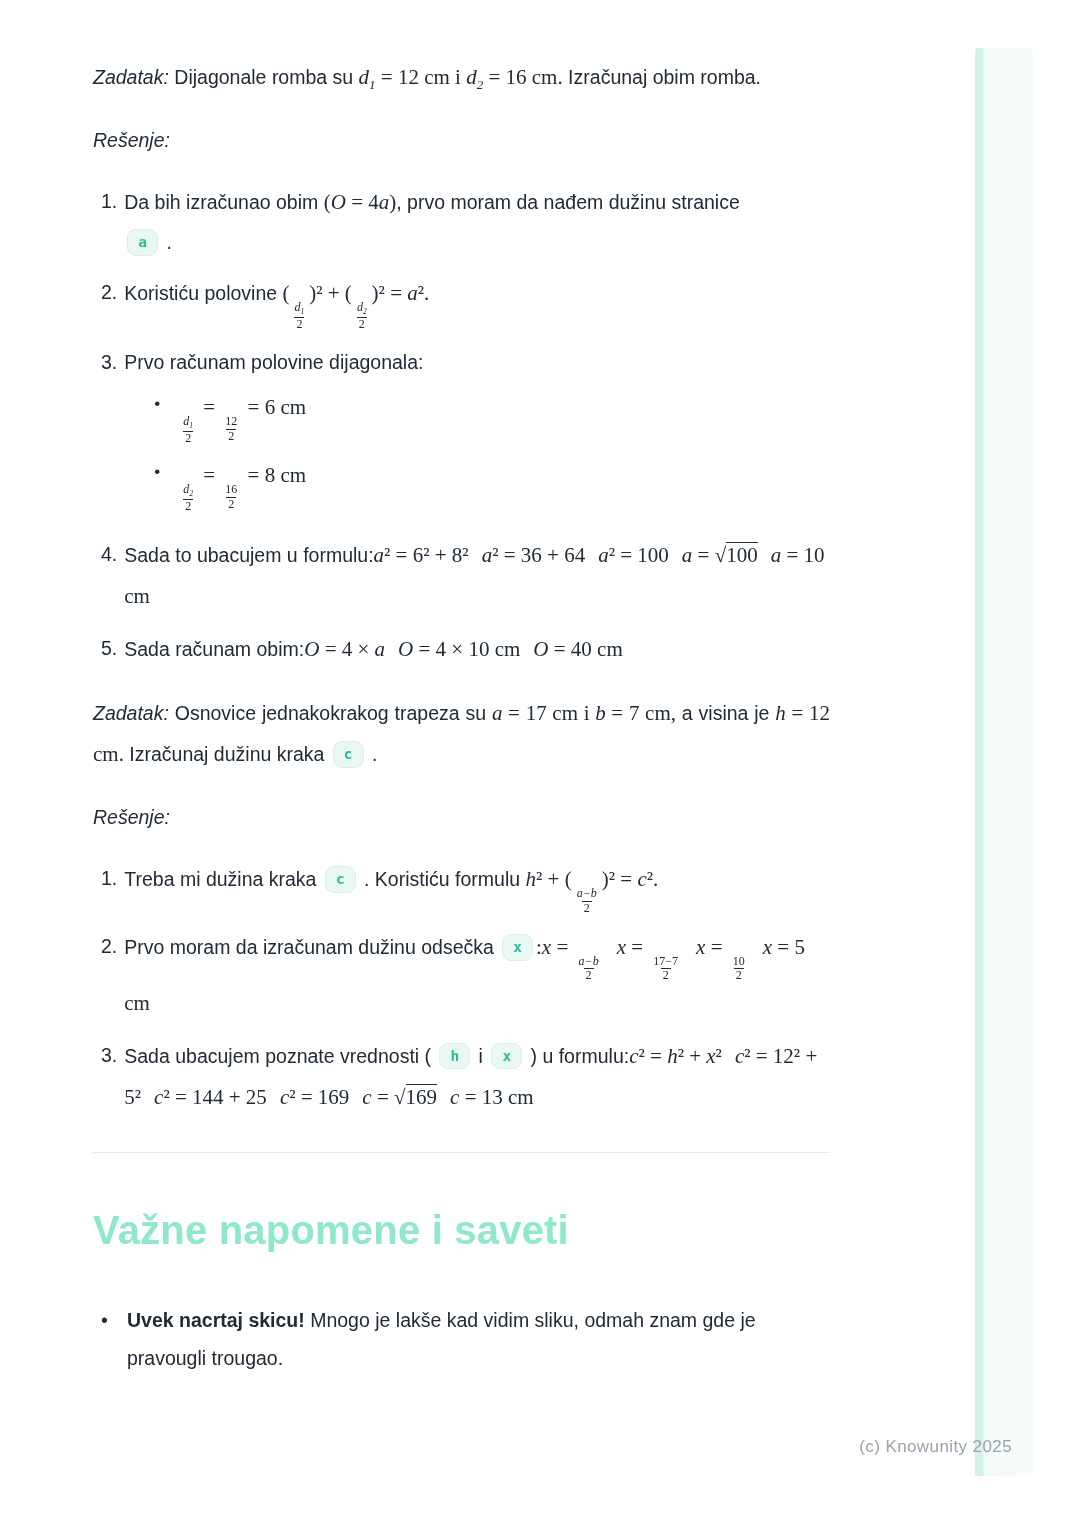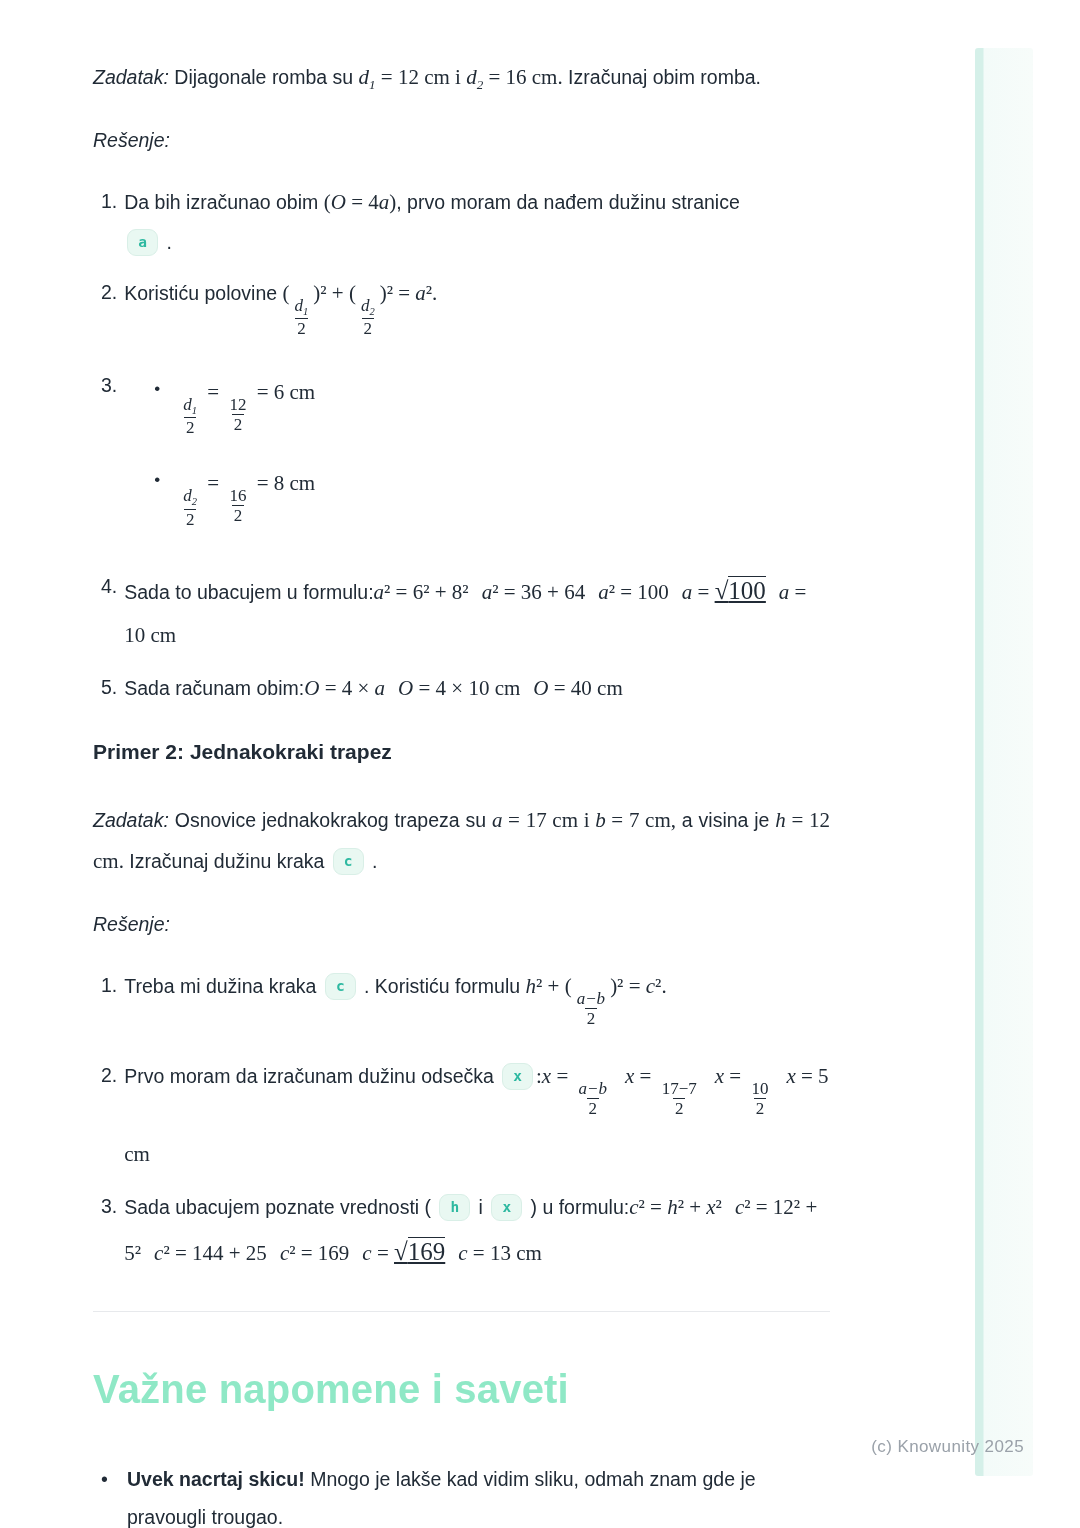--- a/index.html
+++ b/index.html
@@ -6,21 +6,21 @@
   .page {
     position:relative; width:1080px; height:1528px; background:#ffffff;
     overflow:hidden; font-family:"Liberation Sans", sans-serif; color:#212b36;
   }
   .accent-strip {
     position:absolute; left:975px; top:48px; width:58px; height:1428px;
     border-radius:3px;
     background:linear-gradient(90deg, #d5f0e9 0px, #d5f0e9 8px, #f3fbf9 9px, #f7fcfa 100%);
   }
   .copyright {
-    position:absolute; top:1437px; right:56px; font-size:17px;
+    position:absolute; top:1437px; right:68px; font-size:17px;
     color:#9aa1a9; letter-spacing:0.4px;
   }
   .content {
     position:absolute; left:93px; top:57px; width:737px;
     font-size:19.5px; line-height:1.95;
   }
   .para { margin:0 0 23px; }
   .it { font-style:italic; }
   .b  { font-weight:700; }
   .rt { }
@@ -28,26 +28,26 @@
   .mi { font-style:italic; }
   sub.msub { font-size:0.62em; }
   .chip {
     display:inline-block; padding:4px 10px; border-radius:9px;
     background:#e9f8f2; border:1.5px solid #d9efe7; color:#2eb9a1;
     font-family:"DejaVu Sans Mono", monospace; font-size:14.5px; font-weight:700;
     line-height:1.15; vertical-align:2px; margin:0 3px;
   }
   .frac {
     display:inline-flex; flex-direction:column; align-items:center;
-    font-family:"Liberation Serif", serif; font-size:17px; line-height:1.12;
-    vertical-align:-11px; margin:16px 3px; text-align:center;
+    font-family:"Liberation Serif", serif; font-size:12px; line-height:1.12;
+    vertical-align:-11px; margin:0 3px; text-align:center;
   }
   .fn { padding:0 2px; }
   .fd { border-top:1.2px solid #212b36; padding:0 2px; }
-  .sqrt { font-family:"Liberation Serif", serif; font-size:25px; white-space:nowrap;text-decoration:underline; }
+  .sqrt { font-family:"Liberation Serif", serif; font-size:21px; white-space:nowrap; }
   .sqa { border-top:1.6px solid #212b36; }
   .gap { display:inline-block; width:13px; }
   .olist { list-style:none; margin:0 0 23px; padding:0 0 0 8px; }
   .oli   { display:flex; margin:0 0 12px; }
   .onum  { flex:none; margin-right:7px; }
   .obody { flex:1; min-width:0; }
   .sublist { list-style:none; margin:6px 0 0; padding:0 0 0 30px; }
   .subli   { display:flex; margin:0 0 10px; }
   .sdot    { flex:none; width:24px; font-size:17px; }
   .example-title { font-size:21px; font-weight:700; margin:10px 0 27px; color:#212b36; }
@@ -81,20 +81,21 @@
               <span class="fn mi">d<sub class="msub">1</sub></span>
               <span class="fd">2</span>
             </span><span class="m">)² + (</span><span class="frac">
               <span class="fn mi">d<sub class="msub">2</sub></span>
               <span class="fd">2</span>
             </span><span class="m">)² = </span><span class="m mi">a</span><span class="m">².</span></div>
       </li>
       <li class="oli">
         <span class="onum">3.</span>
         <div class="obody">
+          <div><span class="rt">Prvo računam polovine dijagonala:</span></div>
           <ul class="sublist">
             <li class="subli">
               <span class="sdot">•</span>
               <div class="obody"><span class="frac">
                     <span class="fn mi">d<sub class="msub">1</sub></span>
                     <span class="fd">2</span>
                   </span><span class="m"> = </span><span class="frac">
                     <span class="fn">12</span>
                     <span class="fd">2</span>
                   </span><span class="m"> = 6 cm</span></div>
@@ -116,21 +117,20 @@
         <span class="onum">4.</span>
         <div class="obody"><span class="rt">Sada to ubacujem u formulu:</span><span class="m mi">a</span><span class="m">² = 6² + 8²</span><span class="gap"></span><span class="m mi">a</span><span class="m">² = 36 + 64</span><span class="gap"></span><span class="m mi">a</span><span class="m">² = 100</span><span class="gap"></span><span class="m mi">a</span><span class="m"> = </span><span class="sqrt"><span class="rad">√</span><span class="sqa">100</span></span><span class="gap"></span><span class="m mi">a</span><span class="m"> = 10 cm</span></div>
       </li>
       <li class="oli">
         <span class="onum">5.</span>
         <div class="obody"><span class="rt">Sada računam obim:</span><span class="m mi">O</span><span class="m"> = 4 × </span><span class="m mi">a</span><span class="gap"></span><span class="m mi">O</span><span class="m"> = 4 × 10 cm</span><span class="gap"></span><span class="m mi">O</span><span class="m"> = 40 cm</span></div>
       </li>
     </ol>
 
 
-    <h3 class="example-title">Primer 2: Jednakokraki trapez</h3>
 
     <p class="para justify"><span class="rt it">Zadatak:</span><span class="rt"> Osnovice jednakokrakog trapeza su </span><span class="m mi">a</span><span class="m"> = 17 cm i </span><span class="m mi">b</span><span class="m"> = 7 cm,</span><span class="rt"> a visina je </span><span class="m mi">h</span><span class="m"> = 12 cm.</span><span class="rt"> Izračunaj dužinu kraka </span><span class="chip">c</span><span class="rt"> .</span></p>
     <p class="para"><span class="rt it">Rešenje:</span></p>
 
     <ol class="olist">
       <li class="oli">
         <span class="onum">1.</span>
         <div class="obody"><span class="rt">Treba mi dužina kraka </span><span class="chip">c</span><span class="rt"> . Koristiću formulu </span><span class="m mi">h</span><span class="m">² + (</span><span class="frac">
               <span class="fn mi">a−b</span>
               <span class="fd">2</span>

